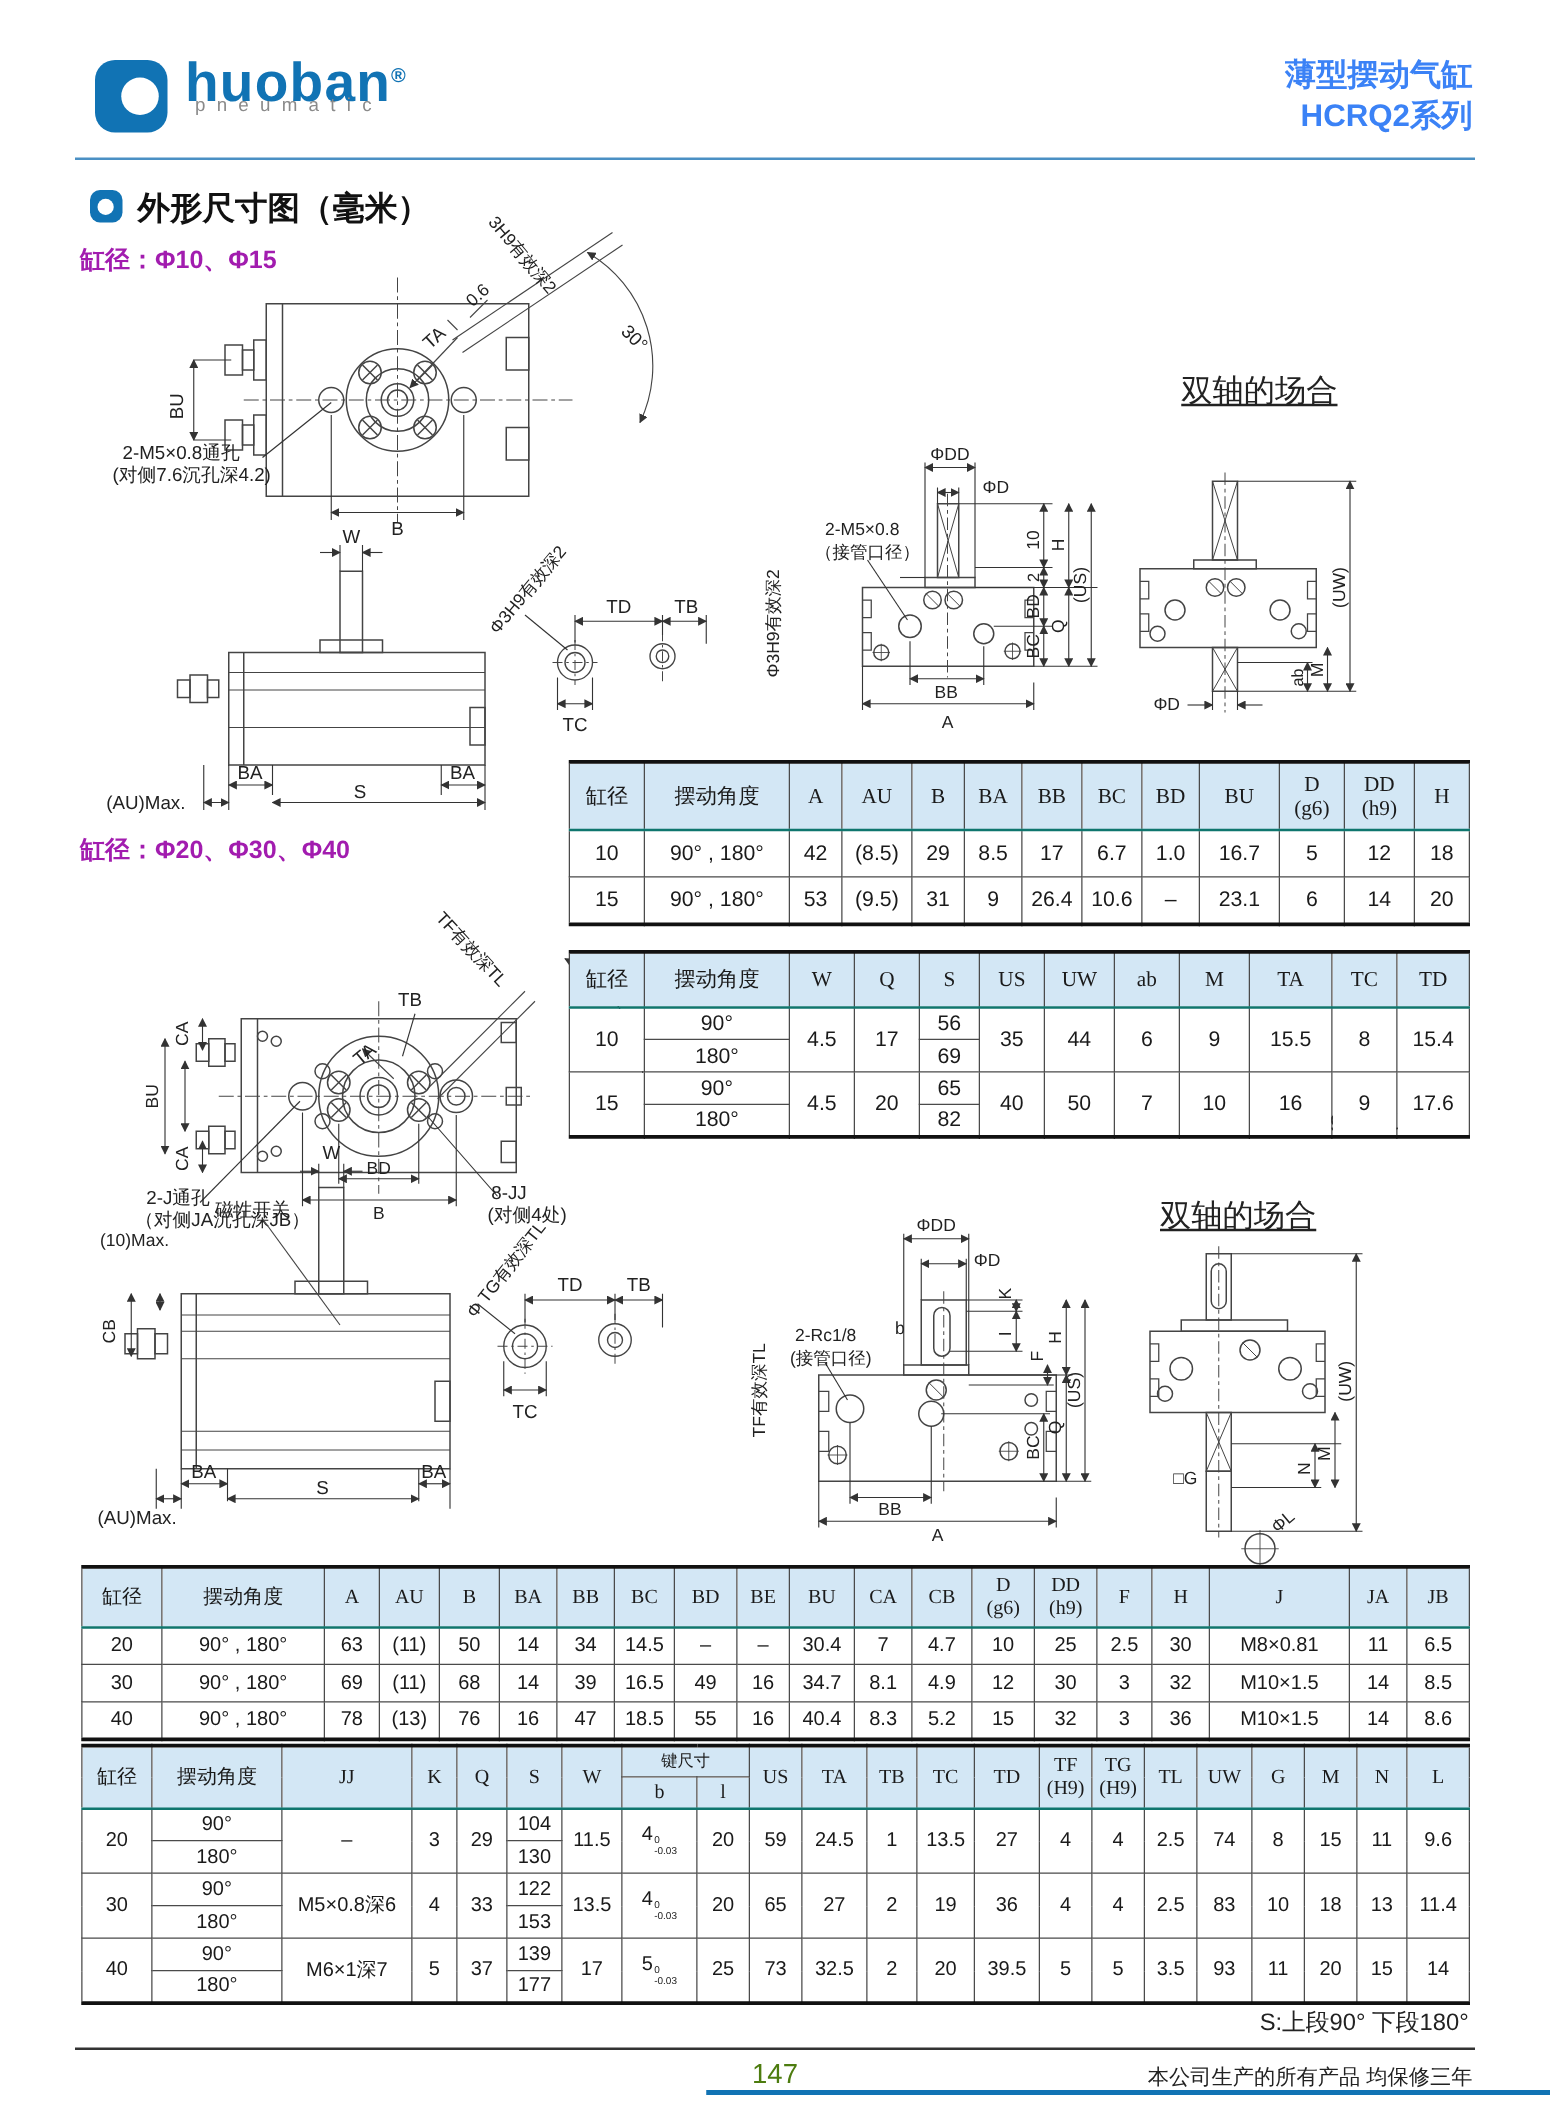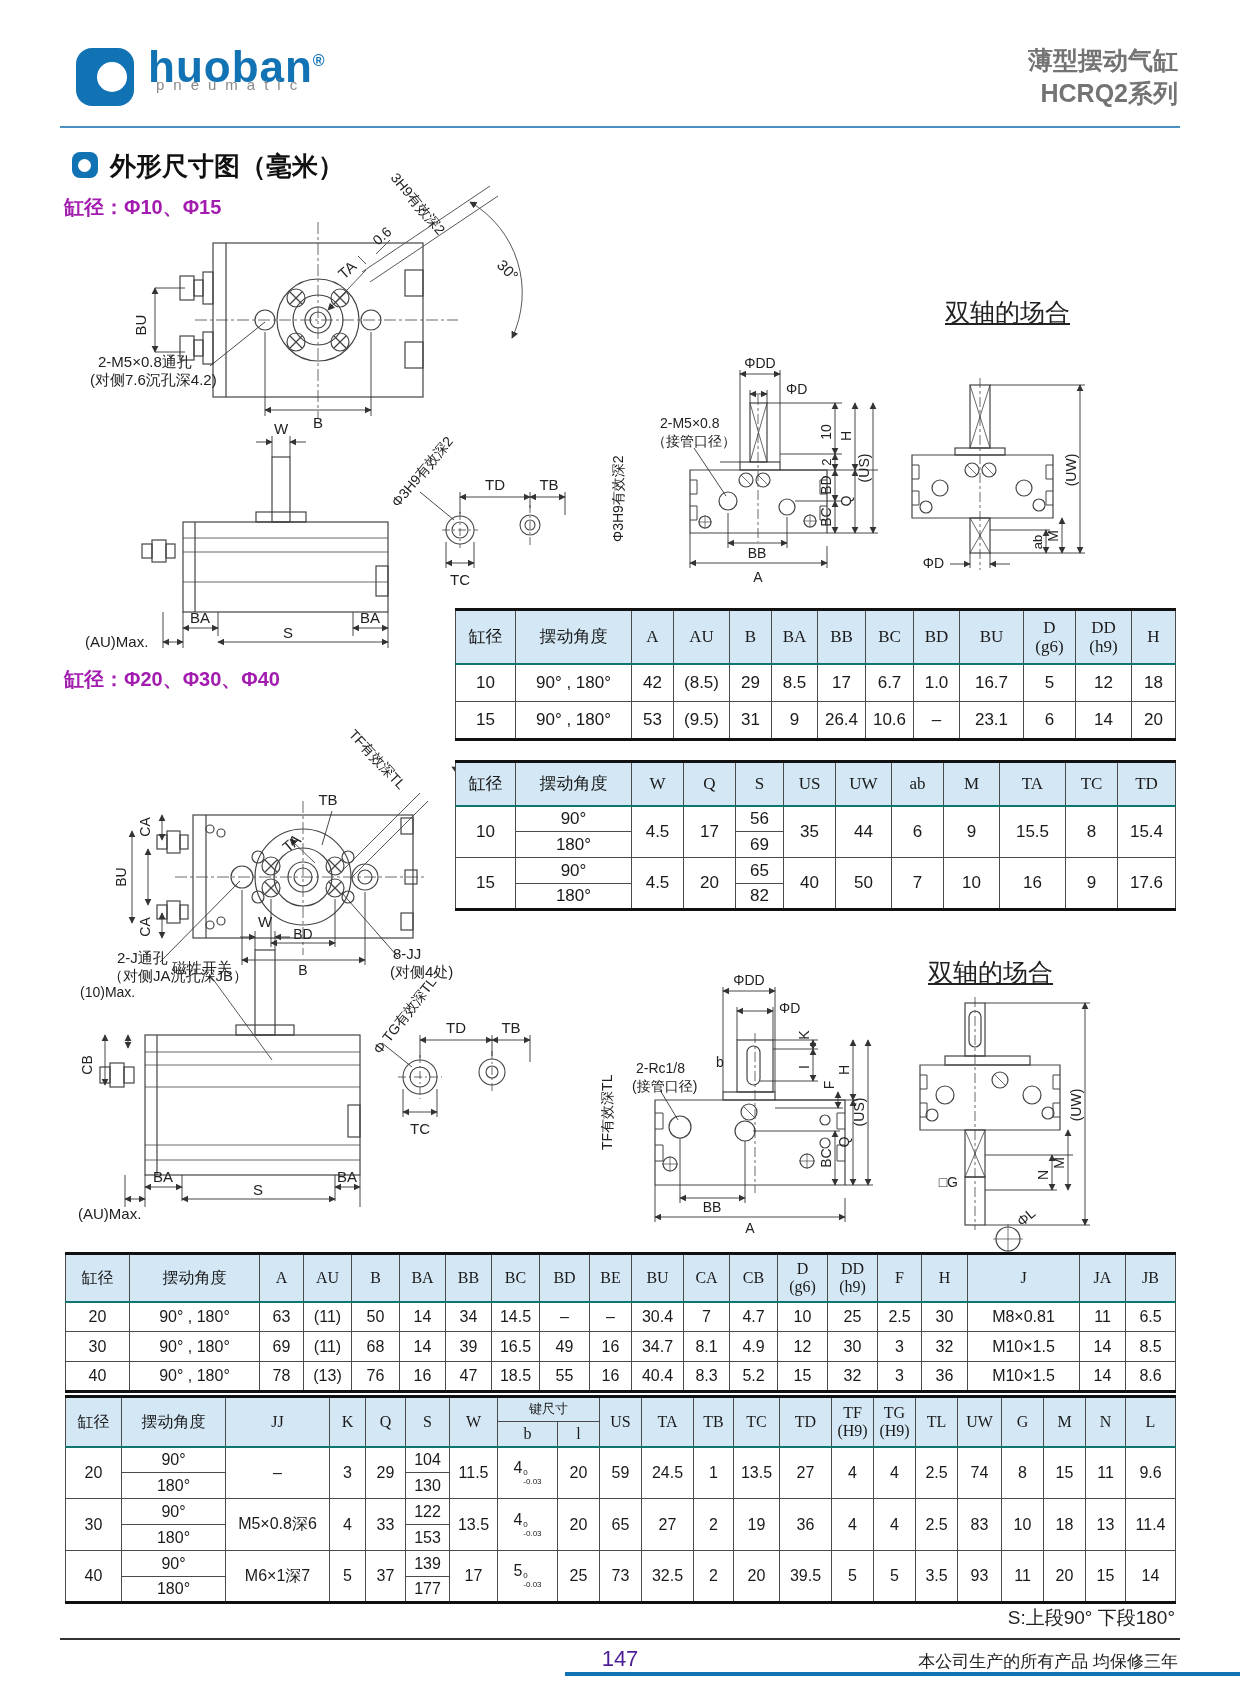--- a/index.html
+++ b/index.html
@@ -8,21 +8,21 @@
     font-family:"Liberation Sans","DejaVu Sans",sans-serif;color:#1a1a1a;
     overflow:hidden;
   }
   .abs{position:absolute;}
   
   .logo-icon{position:absolute;left:76px;top:48px;width:58px;height:58px;background:#1173b4;border-radius:16px;}
   .logo-icon .hole{position:absolute;right:7px;top:14px;width:30px;height:30px;background:#fff;border-radius:50%;}
   .logo-name{position:absolute;left:148px;top:42px;font-size:44px;font-weight:bold;color:#1173b4;letter-spacing:1px;}
   .logo-name .reg{font-size:16px;vertical-align:super;}
   .logo-sub{position:absolute;left:156px;top:76px;font-size:15px;color:#8a8a8a;letter-spacing:9px;}
-  .product-title{position:absolute;right:62px;top:44px;text-align:right;font-size:25px;font-weight:bold;color:#737373;line-height:1.32;}
+  .product-title{position:absolute;right:62px;top:44px;text-align:right;font-size:25px;font-weight:bold;color:#3b82f6;line-height:1.32;}
   .head-rule{position:absolute;left:60px;top:126px;width:1120px;height:2px;background:#4a90c4;}
   
   .sec-icon{position:absolute;left:72px;top:152px;width:26px;height:26px;background:#1173b4;border-radius:8px;}
   .sec-icon .hole{position:absolute;left:6px;top:7px;width:13px;height:13px;background:#fff;border-radius:50%;}
   .sec-title{position:absolute;left:110px;top:149px;font-size:26px;font-weight:bold;color:#111;}
   .bore-label{position:absolute;font-size:20px;font-weight:bold;color:#a21caf;}
   .dual-title{position:absolute;font-size:25px;color:#222;text-decoration:underline;}
   .s-note{position:absolute;right:65px;font-size:19px;color:#222;}
   
   table.t{border-collapse:collapse;table-layout:fixed;text-align:center;position:absolute;
@@ -33,21 +33,21 @@
   table.t tbody td{background:#fff;}
   #t1,#t2{font-size:17px;}
   #t3,#t4{font-size:16px;}
   #t1 thead tr{height:54px;} #t1 tbody tr{height:38px;}
   #t2 thead tr{height:44px;} #t2 tbody tr{height:26px;}
   #t3 thead tr{height:48px;} #t3 tbody tr{height:30px;}
   #t4 thead tr{height:25px;} #t4 tbody tr{height:26px;}
   .tol-stack{display:inline-flex;flex-direction:column;font-size:8px;line-height:1.1;vertical-align:-2px;margin-left:1px;text-align:left;}
   
   .foot-rule{position:absolute;left:60px;top:1638px;width:1120px;height:2px;background:#333;}
-  .page-num{position:absolute;left:0;right:0;top:1646px;text-align:center;font-size:22px;color:#4c1d95;}
+  .page-num{position:absolute;left:0;right:0;top:1646px;text-align:center;font-size:22px;color:#4d7c0f;}
   .warranty{position:absolute;right:62px;top:1650px;font-size:17px;color:#222;}
   .bottom-blue{position:absolute;left:565px;top:1672px;width:675px;height:4px;background:#1173b4;}
   svg text{font-family:"Liberation Sans","DejaVu Sans",sans-serif;fill:#222;}
 </style>
 </head>
 <body>
 
 <div class="logo-icon">
     <div class="hole"></div>
   </div>

